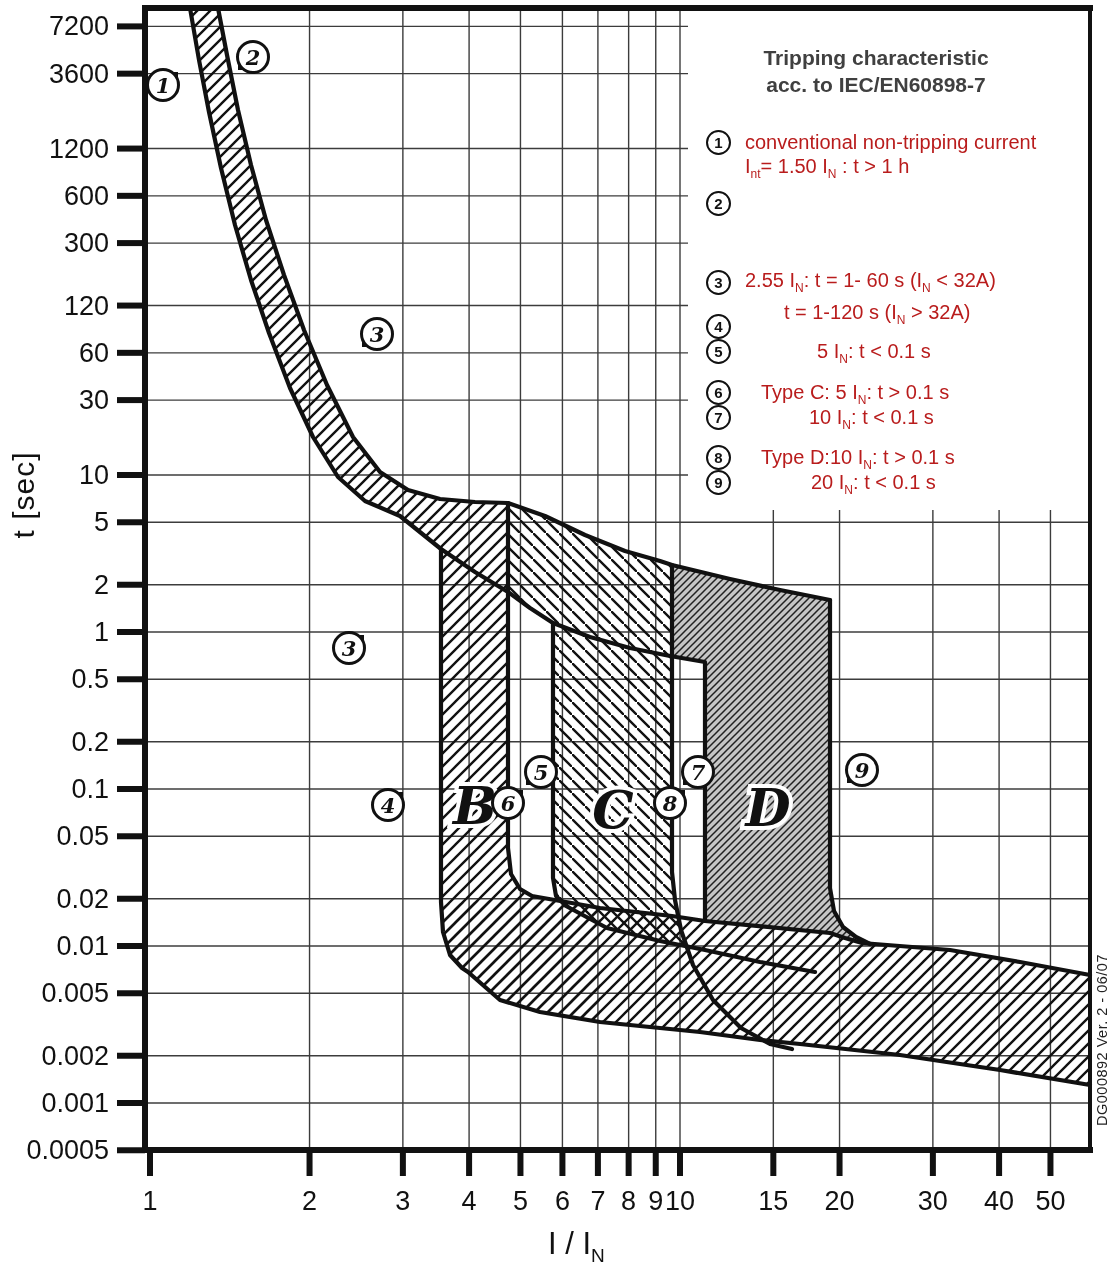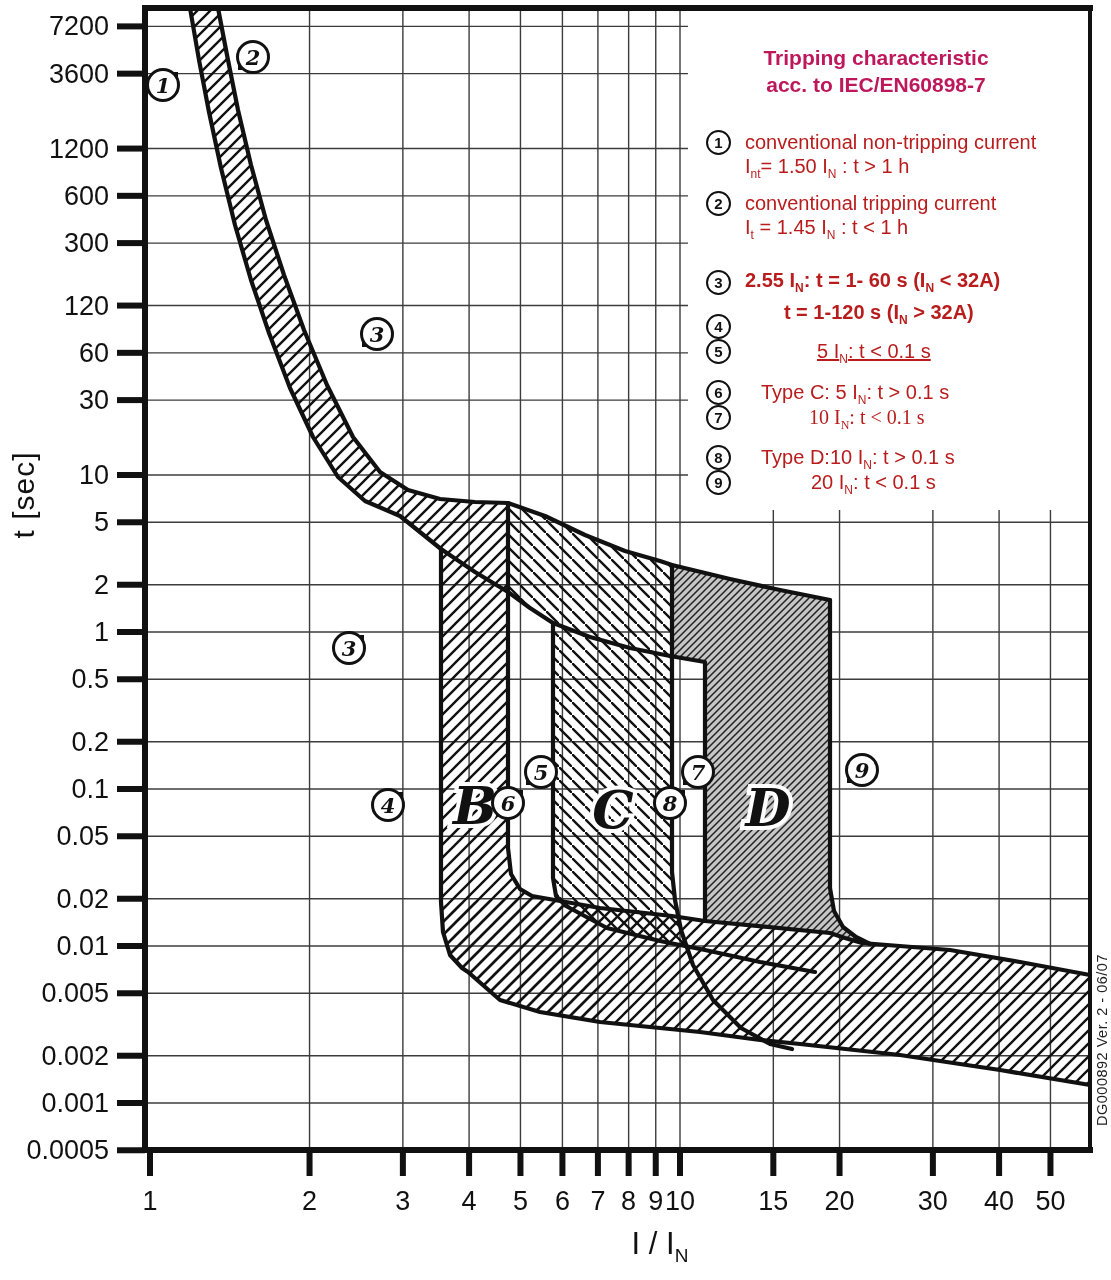--- a/index.html
+++ b/index.html
@@ -3,31 +3,31 @@
 <meta charset="utf-8">
 <style>
   html,body{margin:0;padding:0;background:#fff;}
   #stage{position:relative;width:1111px;height:1280px;background:#fff;overflow:hidden;
          font-family:"Liberation Sans",sans-serif;color:#111;}
   #plot-svg{position:absolute;left:0;top:0;}
   .abs{position:absolute;}
   
   #legend{position:absolute;left:690px;top:0;width:400px;}
   .legend-title{position:absolute;left:0;top:44px;width:372px;text-align:center;
-                font-size:21px;font-weight:bold;line-height:27px;color:#be185d;}
+                font-size:21px;font-weight:bold;line-height:27px;color:#404040;}
   .legend-row{position:absolute;left:16px;display:flex;align-items:flex-start;}
   .legend-circle{flex:0 0 auto;width:21px;height:21px;border:2.4px solid #111;border-radius:50%;
                  font-size:15px;font-weight:bold;display:flex;align-items:center;justify-content:center;
                  margin-right:14px;background:#fff;}
   .legend-lines{font-size:20px;line-height:24px;white-space:nowrap;color:#b91c1c;}
   .legend-lines .sub{font-size:12px;vertical-align:-5px;}
   
   #y-axis-title{left:-76px;top:478px;width:200px;text-align:center;font-size:30px;
                 transform:rotate(-90deg);letter-spacing:1px;}
-  #x-axis-title{left:580px;top:1226px;width:160px;text-align:center;font-size:31px;}
+  #x-axis-title{left:548px;top:1226px;width:160px;font-size:31px;}
   #x-axis-title .sub{font-size:19px;vertical-align:-8px;}
   #watermark{left:996px;top:1032px;width:212px;text-align:center;font-size:14.5px;
              transform:rotate(-90deg);transform-origin:50% 50%;letter-spacing:0.5px;color:#222;}
 </style>
 </head>
 <body>
 
 <div id="stage">
   <svg id="plot-svg" width="1111" height="1280">
       <defs>
@@ -250,50 +250,46 @@
 
   <div class="legend-row" style="top: 130px;">
         <div class="legend-circle">1</div>
         <div class="legend-lines" style="margin-left: 0px;">
           <div><span>conventional non-tripping current</span></div>
           <div><span>I</span><span class="sub">nt</span><span>= 1.50 I</span><span class="sub">N</span><span> : t &gt; 1 h</span></div>
         </div>
       </div>
       <div class="legend-row" style="top: 191px;">
         <div class="legend-circle">2</div>
-        <div class="legend-lines" style="margin-left: 0px;">
-          <div><span>conventional tripping current</span></div>
-          <div><span>I</span><span class="sub">t</span><span> = 1.45 I</span><span class="sub">N</span><span> : t &lt; 1 h</span></div>
-        </div>
       </div>
       <div class="legend-row" style="top: 268px;">
         <div class="legend-circle" style="margin-top: 2px;">3</div>
-        <div class="legend-lines" style="margin-left: 0px; font-weight: bold;">
+        <div class="legend-lines" style="margin-left: 0px;">
           <div><span>2.55 I</span><span class="sub">N</span><span>: t = 1- 60 s (I</span><span class="sub">N</span><span> &lt; 32A)</span></div>
           <div><span>&nbsp;&nbsp;&nbsp;&nbsp;&nbsp;&nbsp;&nbsp;t = 1-120 s (I</span><span class="sub">N</span><span> &gt; 32A)</span></div>
         </div>
       </div>
       <div class="legend-row" style="top: 314px;">
         <div class="legend-circle">4</div>
       </div>
       <div class="legend-row" style="top: 339px;">
         <div class="legend-circle">5</div>
-        <div class="legend-lines" style="margin-left: 72px; text-decoration: underline;">
+        <div class="legend-lines" style="margin-left: 72px;">
           <div><span>5 I</span><span class="sub">N</span><span>: t &lt; 0.1 s</span></div>
         </div>
       </div>
       <div class="legend-row" style="top: 380px;">
         <div class="legend-circle">6</div>
         <div class="legend-lines" style="margin-left: 16px;">
           <div><span>Type C: 5 I</span><span class="sub">N</span><span>: t &gt; 0.1 s</span></div>
         </div>
       </div>
       <div class="legend-row" style="top: 405px;">
         <div class="legend-circle">7</div>
-        <div class="legend-lines" style="margin-left: 64px; font-family: Liberation Serif, serif;">
+        <div class="legend-lines" style="margin-left: 64px;">
           <div><span>10 I</span><span class="sub">N</span><span>: t &lt; 0.1 s</span></div>
         </div>
       </div>
       <div class="legend-row" style="top: 445px;">
         <div class="legend-circle">8</div>
         <div class="legend-lines" style="margin-left: 16px;">
           <div><span>Type D:10 I</span><span class="sub">N</span><span>: t &gt; 0.1 s</span></div>
         </div>
       </div>
       <div class="legend-row" style="top: 470px;">

